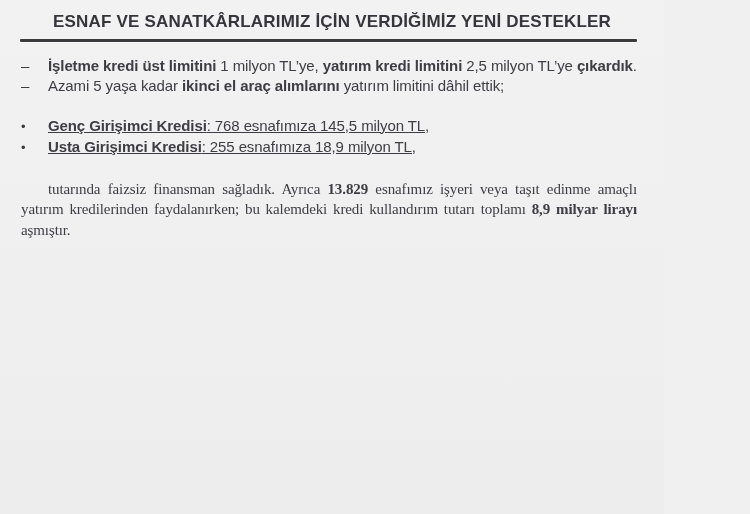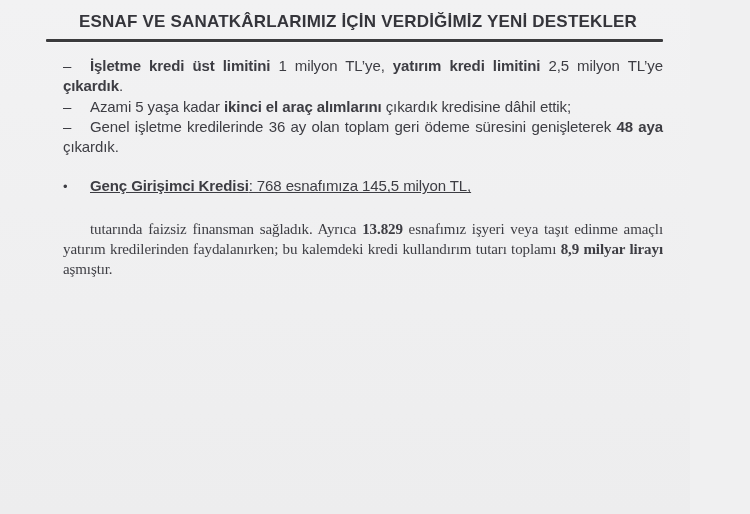--- a/index.html
+++ b/index.html
@@ -2,40 +2,39 @@
 <html lang="tr"><head>
 <meta charset="utf-8">
 <style>
   html, body { margin: 0; padding: 0; }
   body {
     width: 750px; height: 514px;
     background: #f0f0f1;
     font-family: "Liberation Sans", "DejaVu Sans", sans-serif;
     overflow: hidden;
   }
-  .page { width: 664px; height: 514px; background: linear-gradient(180deg, #f2f2f3 0%, #efeff0 60%, #ededee 100%); padding-left: 26px; }
+  .page { width: 664px; height: 514px; background: linear-gradient(180deg, #f2f2f3 0%, #efeff0 60%, #ededee 100%); }
   header h1 {
     margin: 0; padding-top: 12px;
     text-align: center;
     font-size: 17px; font-weight: 700;
     color: #35353b; letter-spacing: 0.2px;
   }
   .rule {
     height: 3px; background: #3b3b3d;
     margin: 7px 27px 0 20px;
     border-radius: 1px;
     box-shadow: 0 1px 0 rgba(255,255,255,0.55);
   }
   main {
     padding: 0 27px 0 21px;
     font-size: 15px; line-height: 20.3px;
     color: #3d3d43;
     text-align: justify;
     letter-spacing: -0.1px;
-    margin-left: 16px;
   }
   main p { margin: 0; }
   .support-list { margin-top: 14px; }
   .marker {
     display: inline-block; width: 27px;
     text-align: left;
   }
   .bullet-marker { font-size: 13px; }
   .b, .rich .b { font-weight: 700; }
   .indent { text-indent: 27px; }
@@ -49,25 +48,25 @@
 <div class="page">
   <header>
     <h1>ESNAF VE SANATKÂRLARIMIZ İÇİN VERDİĞİMİZ YENİ DESTEKLER</h1>
     <div class="rule"></div>
   </header>
 
   <main>
 
     <section class="support-list">
       <p class="li"><span class="marker">–</span><span class="rich"><span class="b">İşletme kredi üst limitini</span><span> 1 milyon TL’ye, </span><span class="b">yatırım kredi limitini</span><span> 2,5 milyon TL’ye </span><span class="b">çıkardık</span><span>.</span></span></p>
-      <p class="li"><span class="marker">–</span><span class="rich"><span>Azami 5 yaşa kadar </span><span class="b">ikinci el araç alımlarını</span><span> çıkardık kredisine dâhil ettik;</span></span></p>
-      <p class="li"><span class="marker">–</span><span class="rich"><span>Genel işletme kredilerinde 36 ay olan toplam geri ödeme süresini genişleterek </span><span class="b">48 aya</span><span> çıkardık.</span></span></p>
+      <p class="li"><span class="marker">–</span><span class="rich"><span>Azami 5 yaşa kadar </span><span class="b">ikinci el araç alımlarını</span><span> yatırım limitini dâhil ettik;</span></span></p>
     </section>
 
 
     <section class="credit-list">
       <p class="li"><span class="marker bullet-marker">•</span><span class="rich"><span class="b">Genç Girişimci Kredisi</span><span>: 768 esnafımıza 145,5 milyon TL,</span></span></p>
+      <p class="li"><span class="marker bullet-marker">•</span><span class="rich"><span class="b">Usta Girişimci Kredisi</span><span>: 255 esnafımıza 18,9 milyon TL,</span></span></p>
     </section>
 
     <p class="indent closing-p"><span class="rich"><span>tutarında faizsiz finansman sağladık. Ayrıca </span><span class="b">13.829</span><span> esnafımız işyeri veya taşıt edinme amaçlı yatırım kredilerinden faydalanırken; bu kalemdeki kredi kullandırım tutarı toplamı </span><span class="b">8,9 milyar lirayı</span><span> aşmıştır.</span></span></p>
 
   </main>
 </div>
 
 </body></html>

